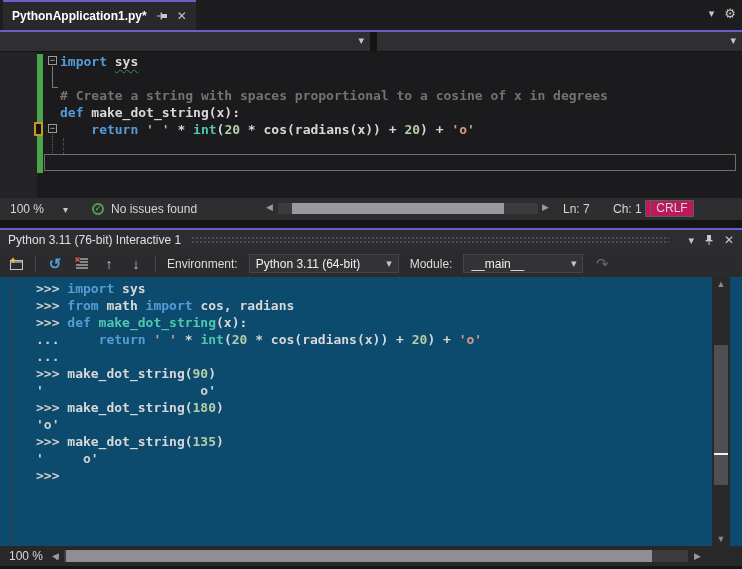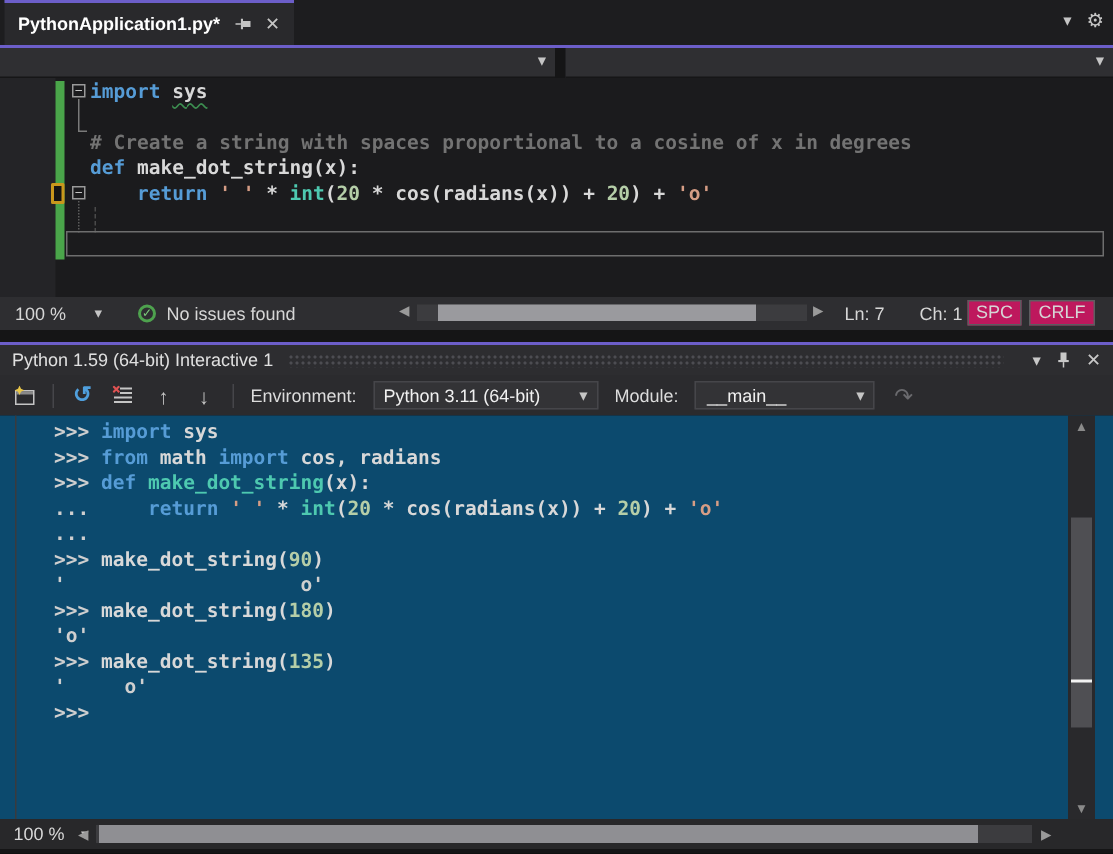--- a/index.html
+++ b/index.html
@@ -174,29 +174,29 @@
       <span>No issues found</span>
     </div>
     <span class="sb-arrow" style="left:266px;">◀</span>
     <div class="sb-track">
       <div class="sb-thumb"></div>
     </div>
     <span class="sb-arrow" style="left:542px;">▶</span>
     <span class="sb-pos" style="left:563px;">Ln: 7</span>
     <span class="sb-pos" style="left:613px;">Ch: 1</span>
     <span class="sb-box" style="left:645px;width:36px;">SPC</span>
-    <span class="sb-box" style="left:686px;width:44px;">CRLF</span>
+    <span class="sb-box" style="left:650px;width:44px;">CRLF</span>
   </div>
 
   <div class="splitter"></div>
 
   <div class="iw-accent"></div>
 
   <div class="iw-title">
-    <span class="iw-title-text">Python 1.59 (64-bit) Interactive 1</span>
+    <span class="iw-title-text">Python 3.11 (76-bit) Interactive 1</span>
     <span class="iw-dots"></span>
     <span class="iw-title-ico" style="font-size:11px">▾</span>
     <span class="iw-title-ico">
       <svg width="12" height="12" viewBox="0 0 12 12">
           <g fill="#c8c8c8">
             <rect x="4" y="1" width="4" height="5"></rect>
             <rect x="2.5" y="6" width="7" height="1.4"></rect>
             <rect x="5.5" y="7.4" width="1" height="3.6"></rect>
           </g>
         </svg>

